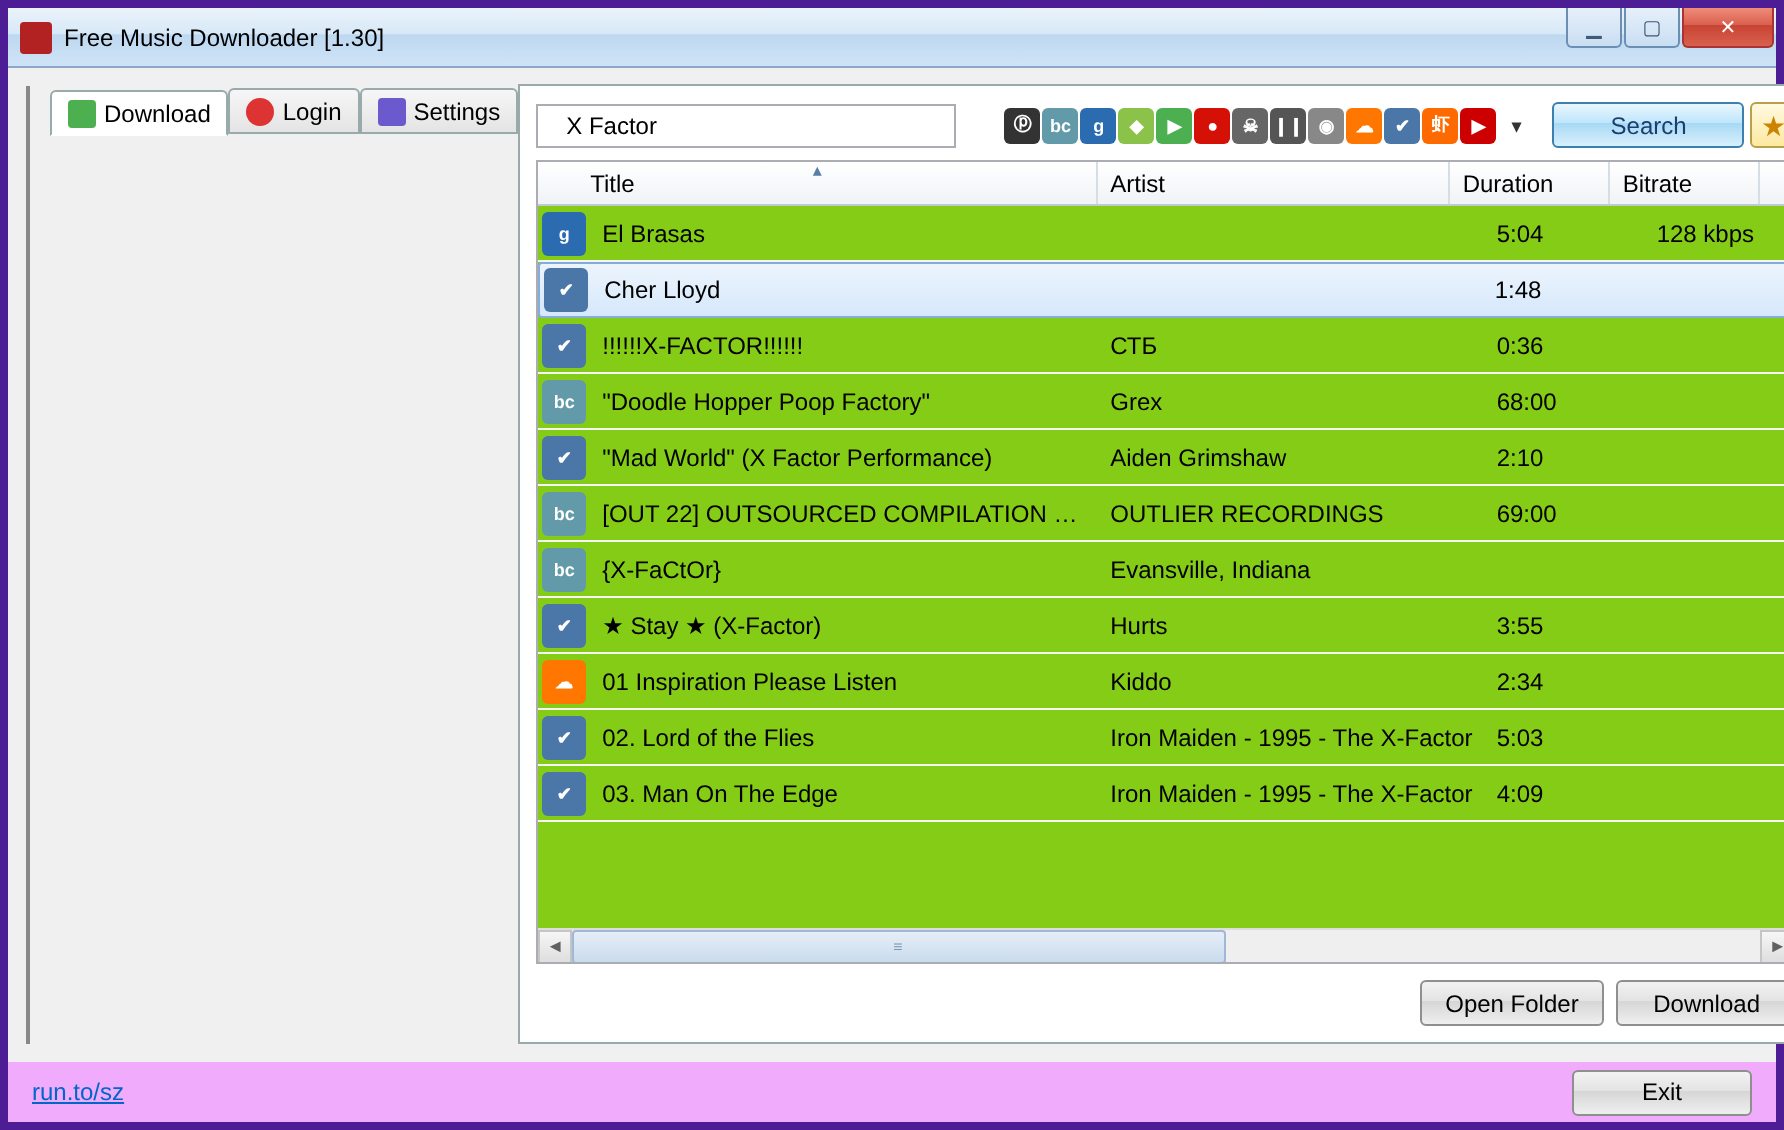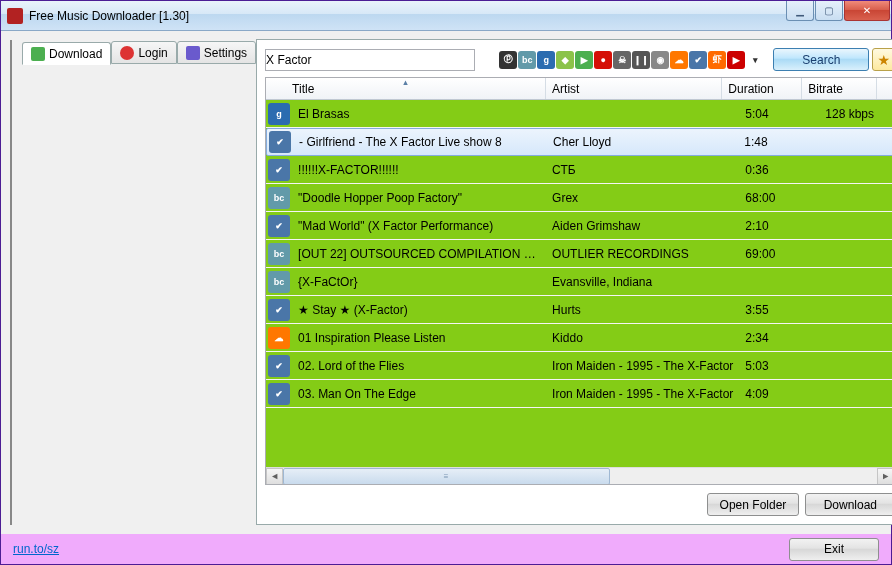--- a/index.html
+++ b/index.html
@@ -1,17 +1,17 @@
 <!DOCTYPE html>
 <html><head>
 <meta charset="utf-8">
 <style>
 * { margin: 0; padding: 0; box-sizing: border-box; }
 body { font-family: "Segoe UI", Tahoma, sans-serif; font-size: 12px; background: #fff; overflow: hidden; }
-.window { width: 892px; height: 565px; border: 1px solid #4c1d95; background: #fff; position: relative; display: flex; flex-direction: column; }
+.window { width: 892px; height: 565px; border: 4px solid #4c1d95; background: #fff; position: relative; display: flex; flex-direction: column; }
 
 
 .titlebar { height: 30px; background: linear-gradient(to bottom, #eaf3fb 0%, #d7e8f7 45%, #bdd8f0 46%, #cfe3f6 100%); display: flex; align-items: center; padding-left: 6px; border-bottom: 1px solid #8aa8c7; }
 .titlebar .app-icon { width: 16px; height: 16px; background: #b22222; margin-right: 6px; border-radius: 2px; }
 .titlebar .title-text { flex: 1; color: #000; font-size: 12px; }
 .winbtns { display: flex; height: 20px; margin-right: 1px; margin-top: -9px; }
 .winbtn { width: 28px; height: 20px; margin-left: 1px; border: 1px solid #6b8fb3; border-top: none; background: linear-gradient(to bottom, #e6f0fa, #c9def2); border-radius: 0 0 3px 3px; display: flex; align-items: center; justify-content: center; font-size: 10px; color: #405a7a; }
 .winbtn.close { width: 46px; background: linear-gradient(to bottom, #f08b7a, #d9604e 45%, #c84433 46%, #d9604e); color: #fff; border-color: #a33; }
 
 
@@ -26,21 +26,21 @@
 .tab.active { background: #fff; border-bottom: 1px solid #fff; position: relative; top: 1px; }
 .tab .ticon { width: 14px; height: 14px; border-radius: 2px; }
 .ticon.download { background: #4caf50; }
 .ticon.login { background: #d33; border-radius: 50%; }
 .ticon.settings { background: #6a5acd; }
 
 .tabcontent { border: 1px solid #9aa; background: #fff; flex: 1; display: flex; flex-direction: column; padding: 8px; margin-top: -1px; }
 
 
 .searchrow { display: flex; align-items: center; gap: 3px; margin-bottom: 6px; }
-.searchinput { flex: 0 0 210px; height: 22px; border: 1px solid #abadb3; padding: 0 0; font-size: 12px; }
+.searchinput { flex: 0 0 210px; height: 22px; border: 1px solid #abadb3; padding: 0 14px; font-size: 12px; }
 .source-icons { display: flex; gap: 1px; margin-left: auto; }
 .srcicon { width: 18px; height: 18px; border-radius: 3px; display: flex; align-items: center; justify-content: center; color: #fff; font-size: 9px; font-weight: bold; }
 .searchbtn { width: 96px; height: 23px; margin-left: 6px; border: 1px solid #3c7fb1; border-radius: 3px; background: linear-gradient(to bottom, #eaf6fd, #bee6fd 45%, #a7d9f5 46%, #d9f0fc); color: #1a3e6e; font-size: 12px; cursor: pointer; }
 .starbtn { width: 23px; height: 23px; border: 1px solid #b9a14a; border-radius: 3px; background: linear-gradient(to bottom, #fff9e0, #fde9a0); display: flex; align-items: center; justify-content: center; color: #cc8400; font-size: 14px; cursor: pointer; }
 
 
 .tablewrap { flex: 1; border: 1px solid #abadb3; display: flex; flex-direction: column; background: #84cc16; overflow: hidden; }
 .thead { display: flex; background: linear-gradient(to bottom, #fff, #f0f3f7); border-bottom: 1px solid #c0c8d2; height: 22px; align-items: center; font-size: 12px; }
 .th { padding: 0 6px; border-right: 1px solid #d5dde5; height: 100%; display: flex; align-items: center; cursor: pointer; position: relative; }
 .th.sort::after { content: "▴"; position: absolute; left: 50%; top: -1px; transform: translateX(-50%); font-size: 9px; color: #5a7fa6; }
@@ -168,21 +168,20 @@
                   <div class="rowicon" style="background:#2b6cb0">g</div>
                 </div>
                 <div class="cell artist">El Brasas</div>
                 <div class="cell duration">5:04</div>
                 <div class="cell bitrate">128 kbps</div>
               </div>
               <div class="row selected">
                 <div class="cell icon">
                   <div class="rowicon" style="background:#4a76a8">✔</div>
                 </div>
-                <div class="cell title">- Girlfriend - The X Factor Live show 8</div>
                 <div class="cell artist">Cher Lloyd</div>
                 <div class="cell duration">1:48</div>
                 <div class="cell bitrate"></div>
               </div>
               <div class="row">
                 <div class="cell icon">
                   <div class="rowicon" style="background:#4a76a8">✔</div>
                 </div>
                 <div class="cell title">!!!!!!X-FACTOR!!!!!!</div>
                 <div class="cell artist">СТБ</div>

